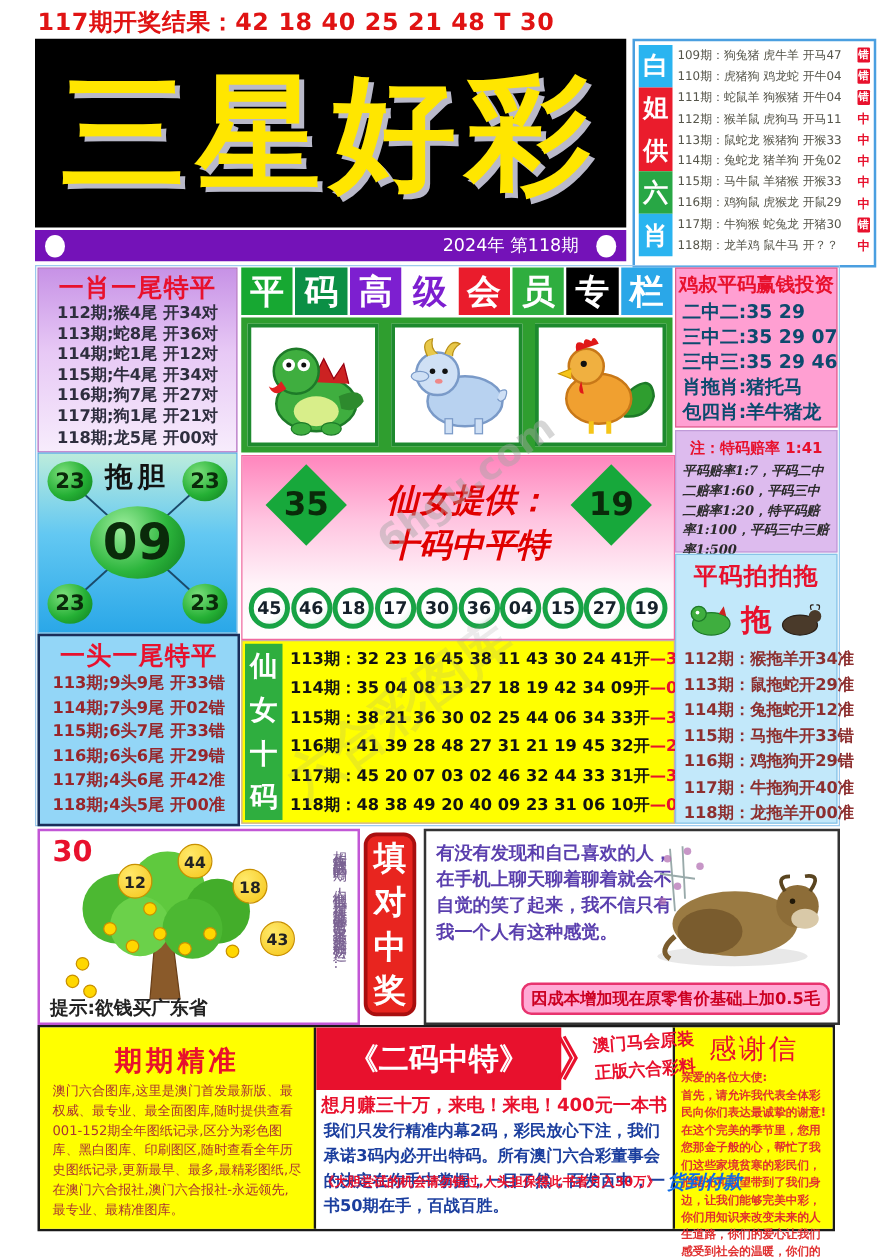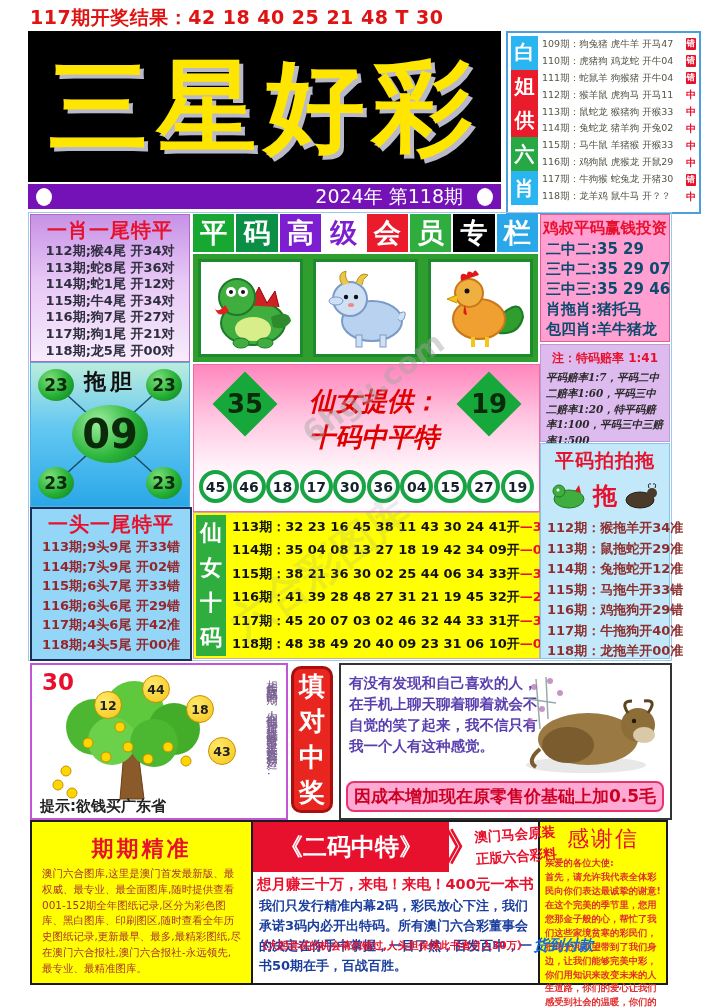--- a/index.html
+++ b/index.html
@@ -11,21 +11,21 @@
 e               text-shadow:1px 1px 0 #7a0d0d;letter-spacing:.5px;white-space:nowrap;}
   .banner{left:28px;top:31px;width:473px;height:151px;background:#000000;display:flex;
           align-items:center;justify-content:center;}
   .banner-text{font-size:100px;font-weight:900;color:#ffe600;letter-spacing:8px;line-height:1;
           text-shadow:4px 4px 0 #b9b9c9;white-space:nowrap;}
   .issue-bar{left:28px;top:184px;width:473px;height:25px;background:#7412b8;display:flex;
           align-items:center;}
   .dot{width:16px;height:18px;border-radius:50%;background:#fff;}
   .dot-l{margin-left:8px;}
   .dot-r{margin-right:8px;}
-  .issue-text{margin-left:auto;margin-right:14px;color:#fff;font-size:19px;}
+  .issue-text{margin-left:auto;margin-right:14px;color:#fff;font-size:14px;}
   
   .baijie-box{left:506px;top:31px;width:191px;height:179px;border:2px solid #4a9fe0;background:#fff;}
   .bj-strip{position:absolute;left:3px;top:3px;width:27px;height:169px;display:flex;flex-direction:column;}
   .bj-strip span{flex:1;display:flex;align-items:center;justify-content:center;color:#fff;
           font-size:20px;font-weight:bold;}
   .bj-rows{position:absolute;left:34px;top:3px;right:3px;height:169px;display:flex;flex-direction:column;}
   .bj-row{flex:1;display:flex;align-items:center;justify-content:space-between;
           font-size:9.5px;color:#55554a;white-space:nowrap;}
   .mark{margin-left:2px;}
   .mark-cuo{background:#e8112d;color:#fff;font-size:8.5px;padding:0 1px;border-radius:1px;font-weight:bold;}
@@ -96,21 +96,21 @@
   .tree-legend{position:absolute;right:6px;top:6px;height:138px;writing-mode:vertical-rl;
         font-size:11.5px;color:#7a6292;letter-spacing:2px;line-height:17px;}
   .tree-hint{position:absolute;left:8px;bottom:2px;font-size:15px;font-weight:bold;color:#222;}
   .stamp{left:291px;top:666px;width:42px;height:147px;background:#e8251f;border:3px solid #a80f0f;
         border-radius:10px;box-sizing:border-box;display:flex;flex-direction:column;align-items:center;
         justify-content:space-around;color:#fff;font-size:26px;font-weight:900;}
   .joke-box{left:339px;top:663px;width:329px;height:153px;border:2px solid #333;background:#fff;}
   .joke-text{position:absolute;left:8px;top:8px;width:192px;font-size:14.5px;font-weight:bold;
         color:#5a3fae;line-height:1.45;}
   .price-badge{position:absolute;right:6px;bottom:6px;background:#ffaad5;border:2px solid #e8336e;
-        border-radius:8px;color:#cc0022;font-size:17px;font-weight:bold;padding:2px 6px;white-space:nowrap;}
+        border-radius:8px;color:#cc0022;font-size:13px;font-weight:bold;padding:2px 6px;white-space:nowrap;}
   
   .bottom-band{left:30px;top:820px;width:638px;height:165px;border:2px solid #1a1a1a;box-sizing:border-box;display:flex;}
   .bb-left{width:221px;background:#ffff00;border-right:2px solid #1a1a1a;box-sizing:border-box;}
   .bb-left-title{font-size:22px;font-weight:900;color:#e8112d;text-align:center;margin-top:12px;letter-spacing:3px;}
   .bb-left-body{font-size:10.5px;font-weight:normal;color:#aa3333;line-height:1.5;padding:2px 10px;}
   .bb-mid{flex:1;background:#fff;position:relative;}
   .bm-redband{position:absolute;left:0;top:0;width:196px;height:50px;background:#e8112d;display:flex;
         align-items:center;justify-content:center;color:#fff;font-size:24px;font-weight:900;white-space:nowrap;}
   .bm-chev{position:absolute;left:192px;top:0px;font-size:38px;font-weight:900;color:#e8112d;line-height:50px;}
   .bm-side{position:absolute;left:222px;top:2px;font-size:13.5px;font-weight:900;color:#e8112d;

